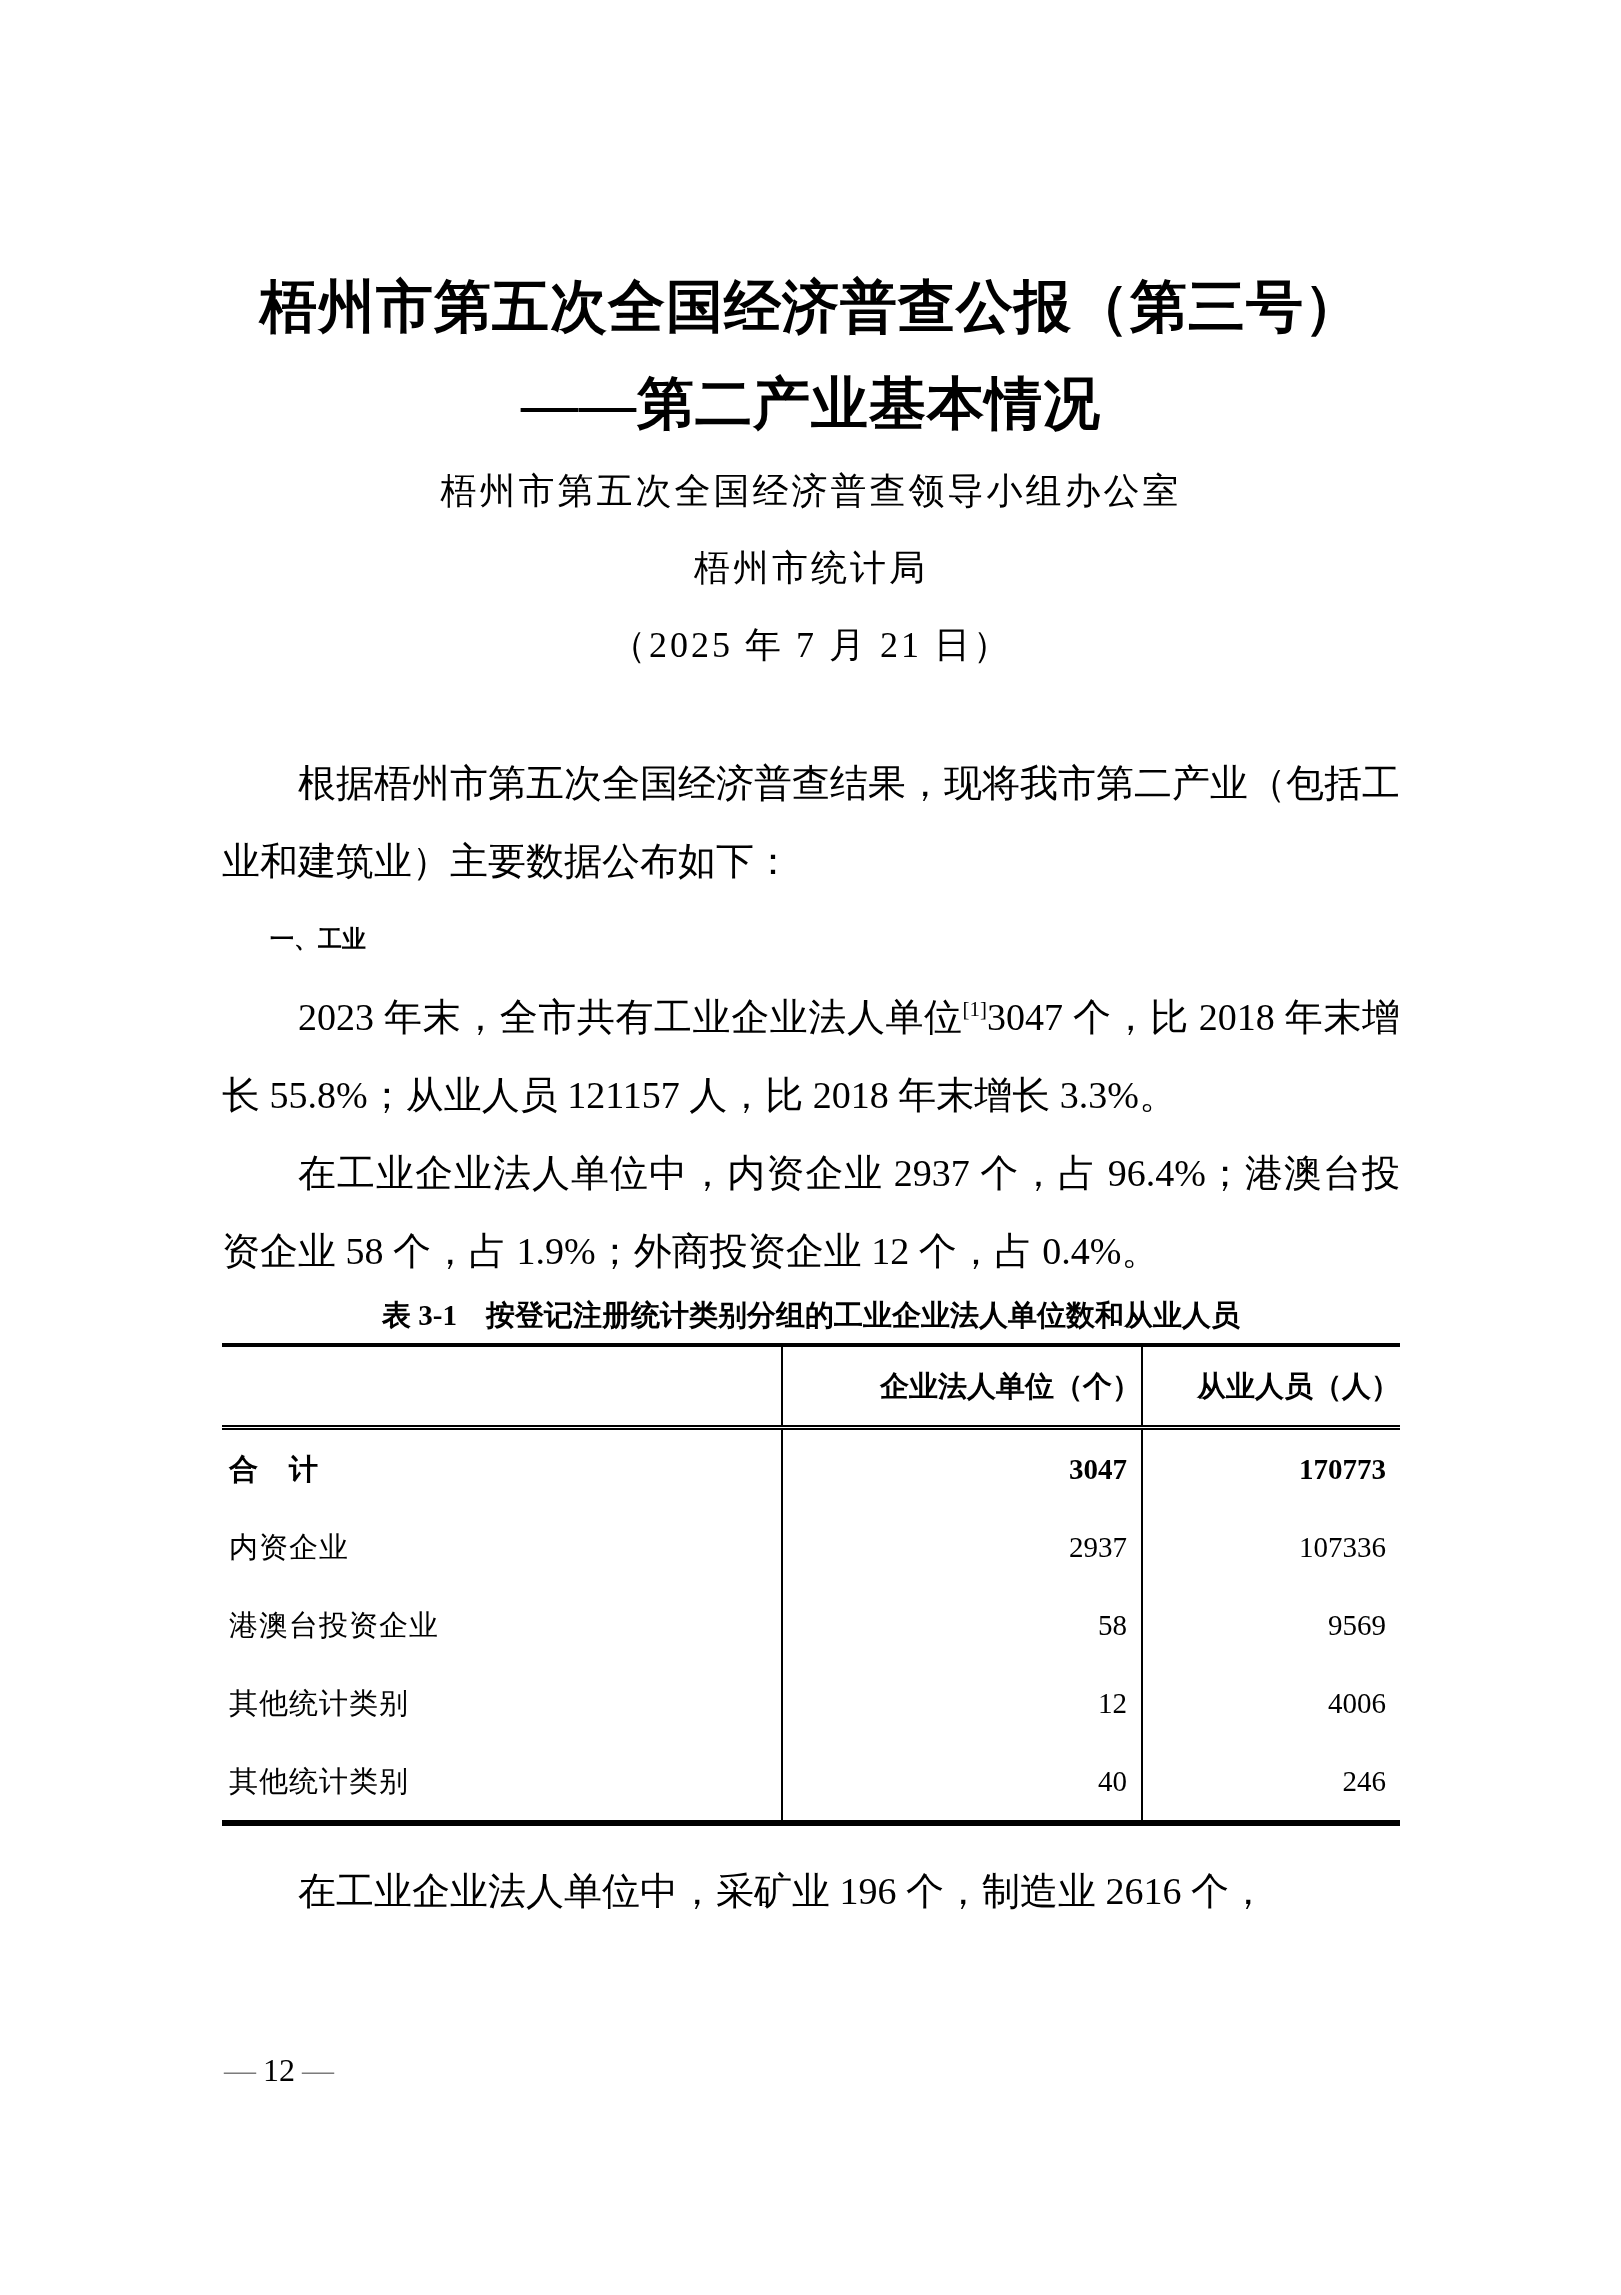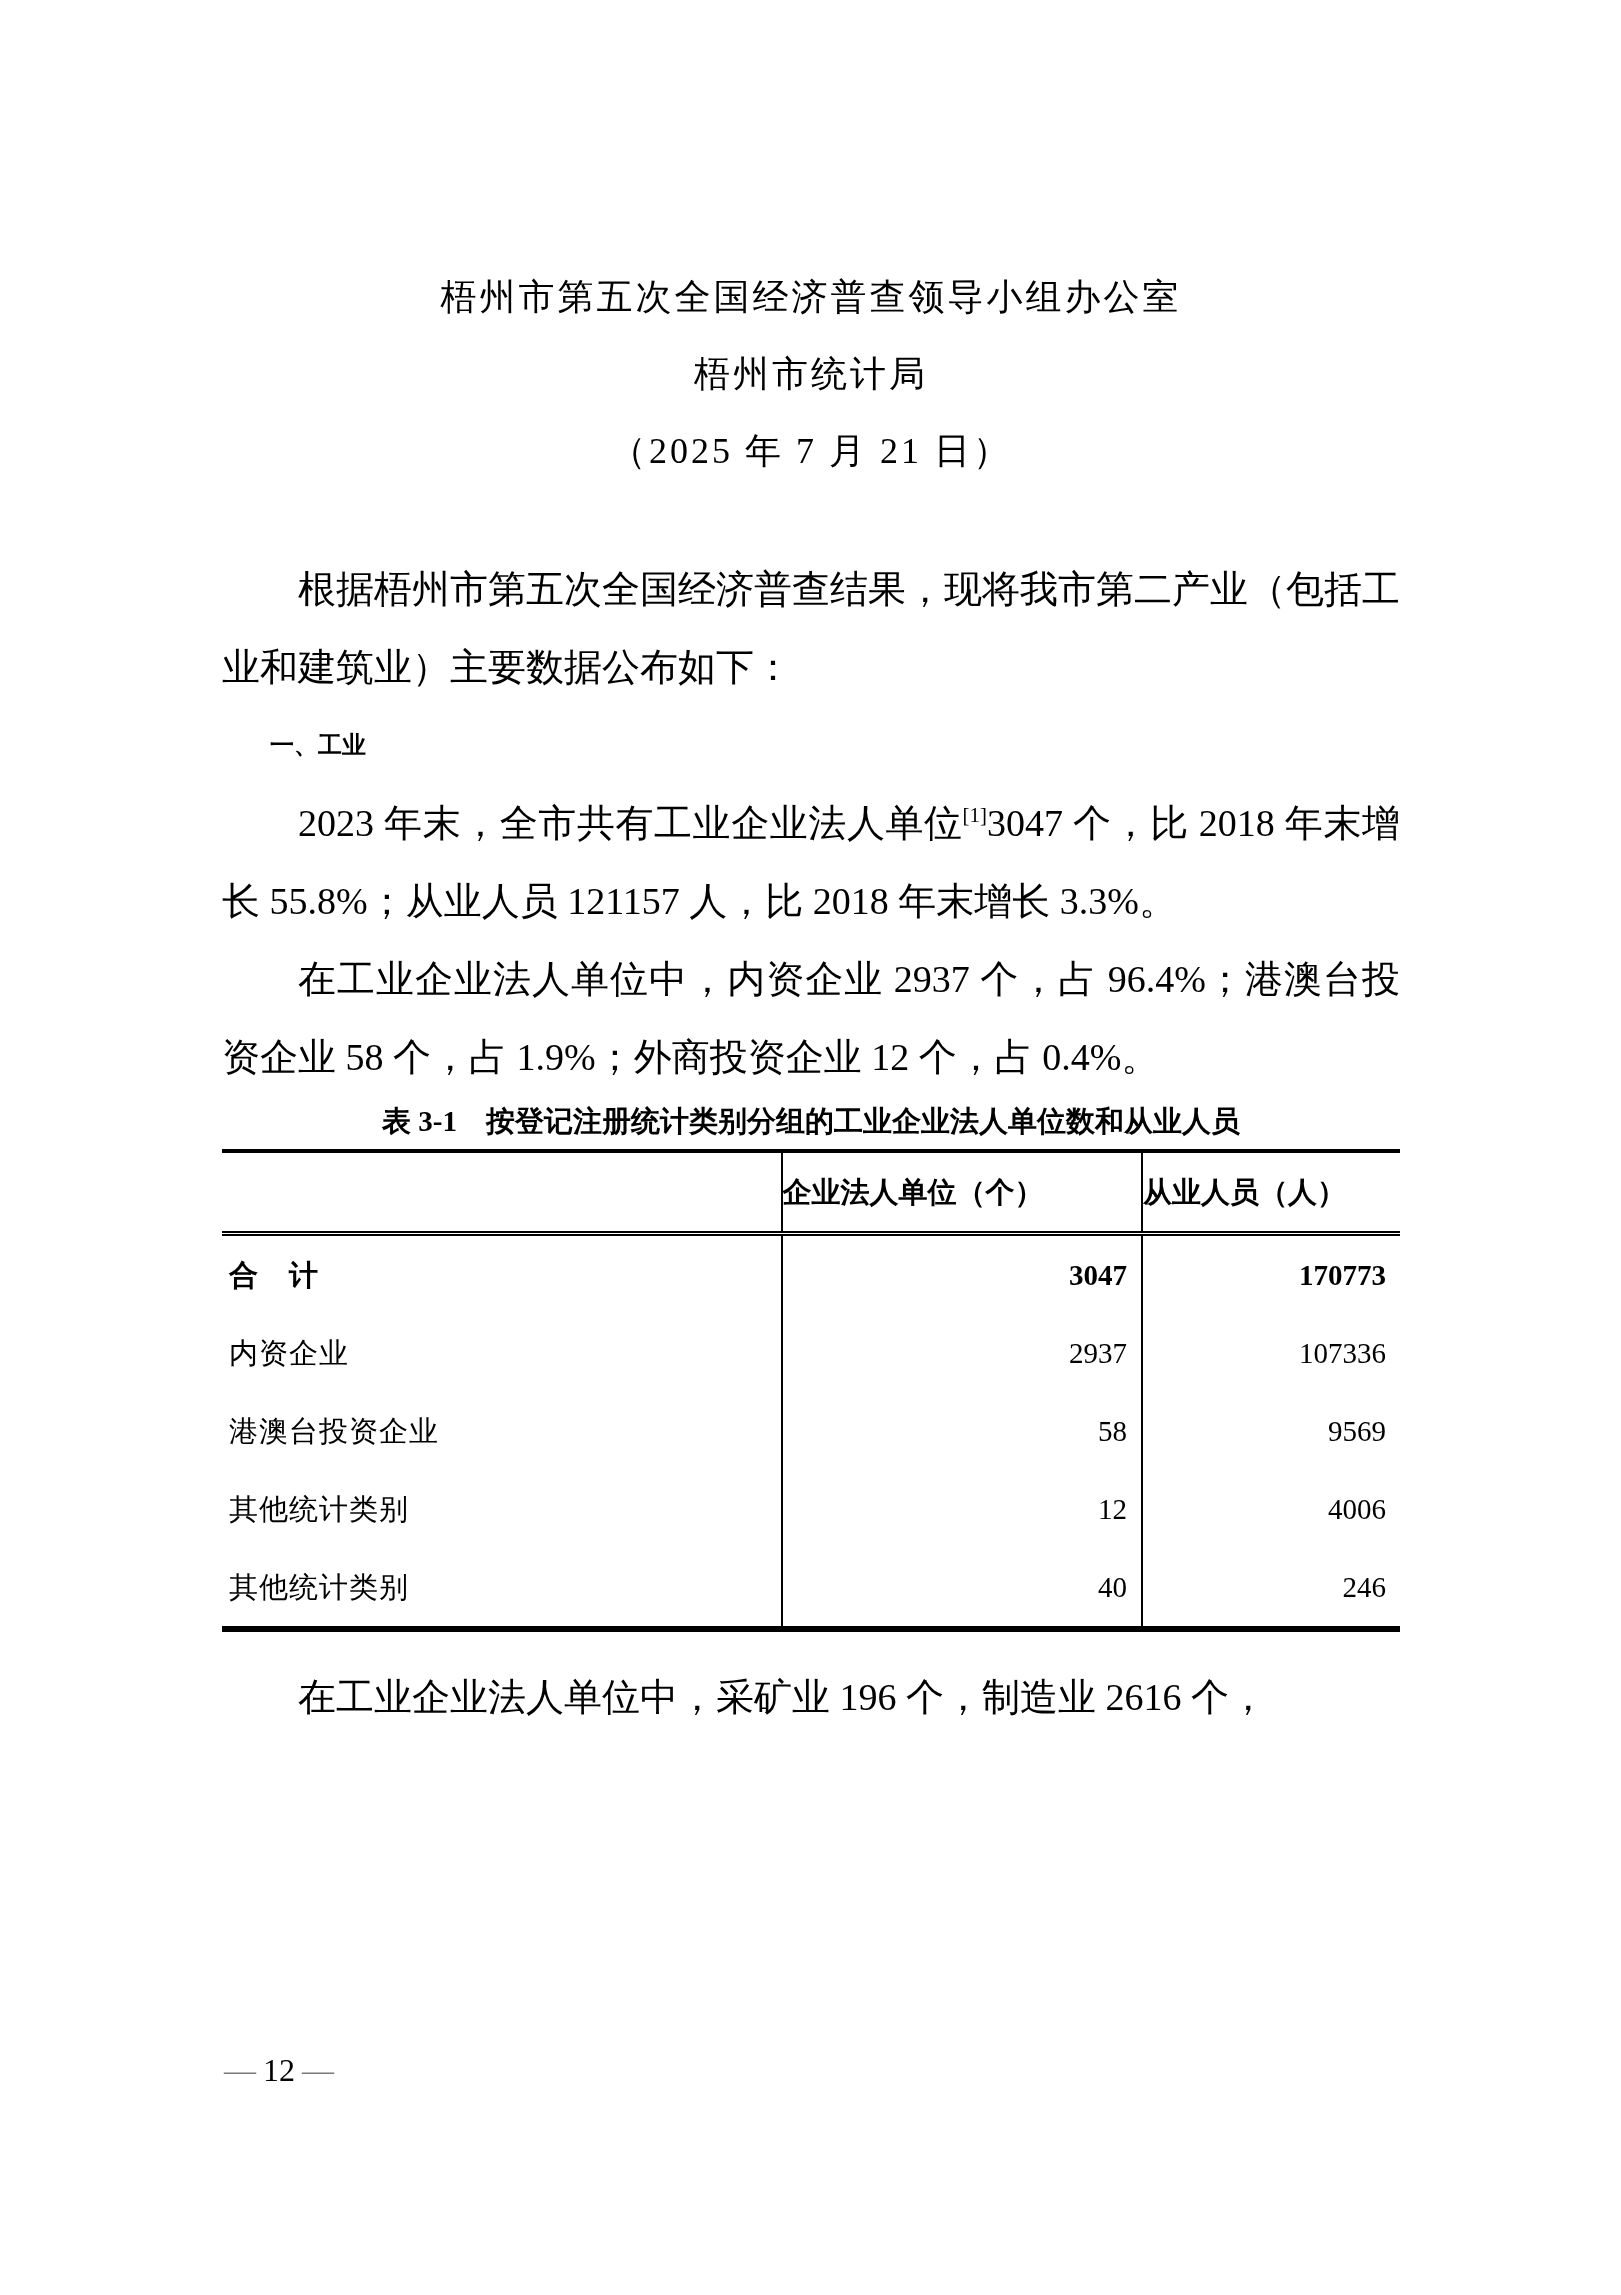--- a/index.html
+++ b/index.html
@@ -80,21 +80,21 @@
     padding: 0;
     vertical-align: middle;
   }
   .col-label   { width: 47.5%; }
   .col-units   { width: 30.6%; }
   .col-staff   { width: 21.9%; }
   .v-border-r  { border-right: 2px solid #000; }
   tr.header-row th {
     height: 59px;
     font-weight: bold;
-    text-align: left;
+    text-align: right;
     border-bottom: 5px double #000;
   }
   tr.data-row td { height: 46px; }
   tr.data-row .label-cell { text-align: left; padding-left: 7px; letter-spacing: 1px; }
   tr.data-row .num-cell   { text-align: right; padding-right: 14px; }
   tr.total-row td { font-weight: bold; }
   .page-footer {
     position: absolute;
     left: 217px;
     top: 2053px;
@@ -104,20 +104,24 @@
     text-align: center;
   }
   .page-footer .dash { color: #7c7c7c; padding: 0 7px; }
 </style>
 </head>
 <body>
 
 <div class="page">
   <div class="content">
 
+    <h1 class="doc-title">
+      <span>梧州市第五次全国经济普查公报（第三号）</span><br>
+      <span>——第二产业基本情况</span>
+    </h1>
 
     <div class="subtitle-block">
       <div class="subtitle-line">梧州市第五次全国经济普查领导小组办公室</div>
       <div class="subtitle-line">梧州市统计局</div>
       <div class="subtitle-line">（2025 年 7 月 21 日）</div>
     </div>
 
     <div class="body-block">
       <p>根据梧州市第五次全国经济普查结果，现将我市第二产业（包括工业和建筑业）主要数据公布如下：</p>
 

